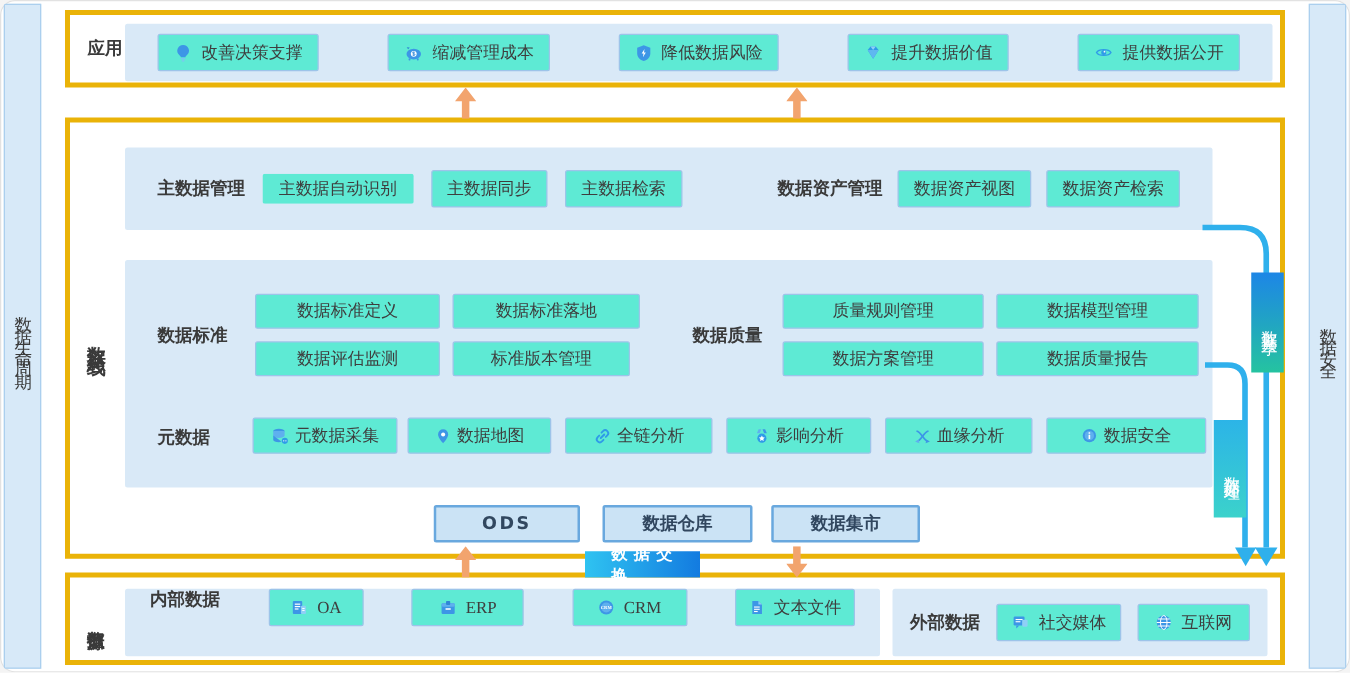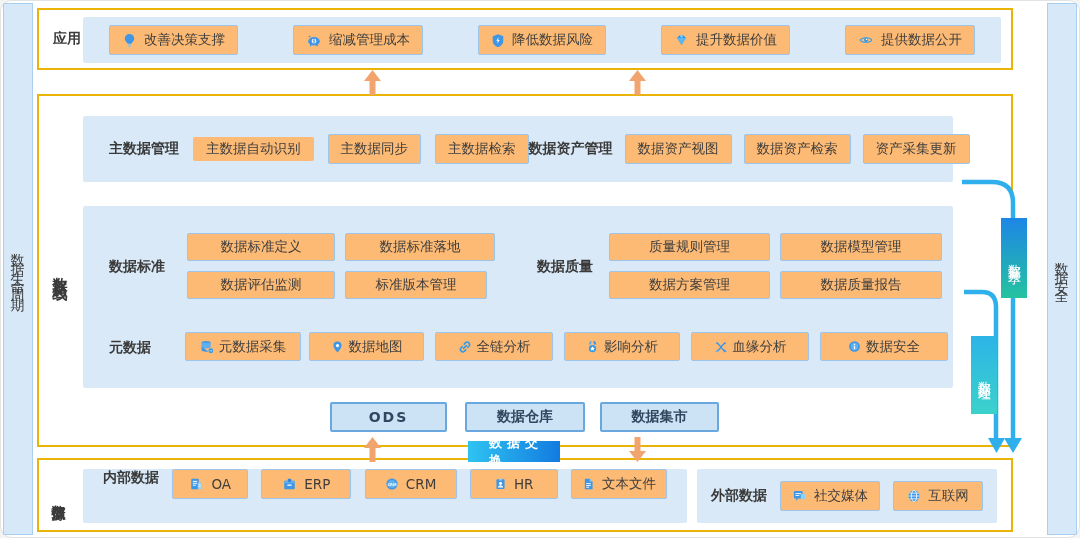--- a/index.html
+++ b/index.html
@@ -8,38 +8,38 @@
     font-family:"DejaVu Sans",sans-serif;overflow:hidden;border-radius:12px;
     box-shadow:0 0 0 1px #e2e2e2 inset;
   }
   
   .vbar{position:absolute;top:3px;bottom:3px;width:30px;background:#d7e9f8;
     border:1px solid #abcfee;display:flex;align-items:center;justify-content:center;box-sizing:border-box;}
   .vbar.left{left:3px}.vbar.right{right:3px}
   .vtext{writing-mode:vertical-rl;text-orientation:upright;letter-spacing:9px;
     font-size:14px;color:#3b3b3b;}
   
-  .section{position:absolute;left:37px;width:976px;border:2px solid #eab308;
+  .section{position:absolute;left:52px;width:976px;border:4px solid #eab308;
     background:#fff;box-sizing:border-box;}
   #top-section{top:8px;height:62px;}
   #middle-section{top:94px;height:353px;}
   #bottom-section{top:458px;height:74px;}
   .hlabel{position:absolute;left:10px;top:50%;transform:translateY(-50%);
     width:36px;text-align:center;font-size:14px;font-weight:bold;color:#3a3a3a;}
   .vlabel{position:absolute;left:11px;top:50%;transform:translateY(-50%);
     writing-mode:vertical-rl;text-orientation:upright;letter-spacing:3px;
     font-size:15px;font-weight:bold;color:#3a3a3a;}
   .panel{position:absolute;background:#d9e9f7;border-radius:2px;box-sizing:border-box;}
   #top-panel{left:44px;top:7px;width:918px;height:46px;display:flex;align-items:center;
     justify-content:space-between;padding:0 26px;}
   .grp{display:flex;align-items:center;}
   .grp-label{font-size:14px;font-weight:bold;color:#3a3a3a;white-space:nowrap;}
-  .btn{background:#fdba74;border:1px solid #9dc4e9;display:flex;align-items:center;
+  .btn{background:#5eead4;border:1px solid #9dc4e9;display:flex;align-items:center;
     justify-content:center;gap:7px;color:#3e3e3e;font-size:13.5px;box-sizing:border-box;
-    white-space:nowrap;height:30px;padding:0 12px;border-radius:2px;}
+    white-space:nowrap;height:30px;padding:0 12px;border-radius:2px;font-family:Liberation Serif, serif;}
   .btn.plain{border-color:transparent;height:24px;text-align:right;}
   .btn.abs{position:absolute;padding:0;}
   #row1-panel{left:44px;top:20px;width:870px;height:66px;display:flex;align-items:center;
     padding:0 26px;justify-content:space-between;}
   #row2-panel{left:44px;top:110px;width:870px;height:182px;}
   .ic{display:flex;align-items:center;}
   .ic svg{display:block}
   
   .storage{position:absolute;top:306px;height:30px;background:#cbe3f5;
     border:2px solid #69a8de;display:flex;align-items:center;justify-content:center;
@@ -148,21 +148,20 @@
       <div class="grp" style="gap:14px">
         <span class="grp-label">主数据管理</span>
         <div class="btn plain">主数据自动识别</div>
         <div class="btn">主数据同步</div>
         <div class="btn">主数据检索</div>
       </div>
       <div class="grp" style="gap:12px">
         <span class="grp-label">数据资产管理</span>
         <div class="btn">数据资产视图</div>
         <div class="btn">数据资产检索</div>
-        <div class="btn">资产采集更新</div>
       </div>
     </div>
 
     <div class="panel" id="row2-panel">
       <span class="grp-label" style="position:absolute;left:26px;top:52px">数据标准</span>
       <div class="btn abs" style="left:104px;top:27px;width:148px;height:28px">数据标准定义</div>
       <div class="btn abs" style="left:262px;top:27px;width:150px;height:28px">数据标准落地</div>
       <div class="btn abs" style="left:104px;top:65px;width:148px;height:28px">数据评估监测</div>
       <div class="btn abs" style="left:262px;top:65px;width:142px;height:28px">标准版本管理</div>
 
@@ -304,31 +303,20 @@
       <div class="btn" style="width:92px">
         <span class="ic">
           <svg width="14" height="14" viewBox="0 0 16 16">
               <circle cx="8" cy="8" r="6.4" fill="#3d96e6"></circle>
               <circle cx="8" cy="8" r="4.6" fill="#5fb0ee"></circle>
               <text x="8" y="9.8" text-anchor="middle" font-size="4.2" font-weight="bold" fill="#fff">CRM</text>
             </svg>
         </span>
         <span>CRM</span>
       </div>
-      <div class="btn" style="width:88px">
-        <span class="ic">
-          <svg width="13" height="14" viewBox="0 0 16 16">
-              <rect x="3" y="2.2" width="10" height="11.8" rx="1.2" fill="#3d96e6"></rect>
-              <rect x="6.4" y="1.2" width="3.2" height="2.6" rx=".8" fill="#8fd0f6"></rect>
-              <circle cx="8" cy="7.2" r="1.9" fill="#fff"></circle>
-              <path d="M4.7 12.4c0-1.9 1.5-3 3.3-3s3.3 1.1 3.3 3z" fill="#fff"></path>
-            </svg>
-        </span>
-        <span>HR</span>
-      </div>
       <div class="btn" style="width:96px">
         <span class="ic">
           <svg width="13" height="14" viewBox="0 0 16 16">
               <path d="M3.5 1.5h6L13 5v9.5H3.5z" fill="#3d96e6"></path>
               <path d="M9.5 1.5 13 5H9.5z" fill="#8fd0f6"></path>
               <rect x="5.2" y="7" width="5.6" height="1.1" fill="#fff"></rect>
               <rect x="5.2" y="9.2" width="5.6" height="1.1" fill="#fff"></rect>
               <rect x="5.2" y="11.4" width="3.6" height="1.1" fill="#fff"></rect>
             </svg>
         </span>

